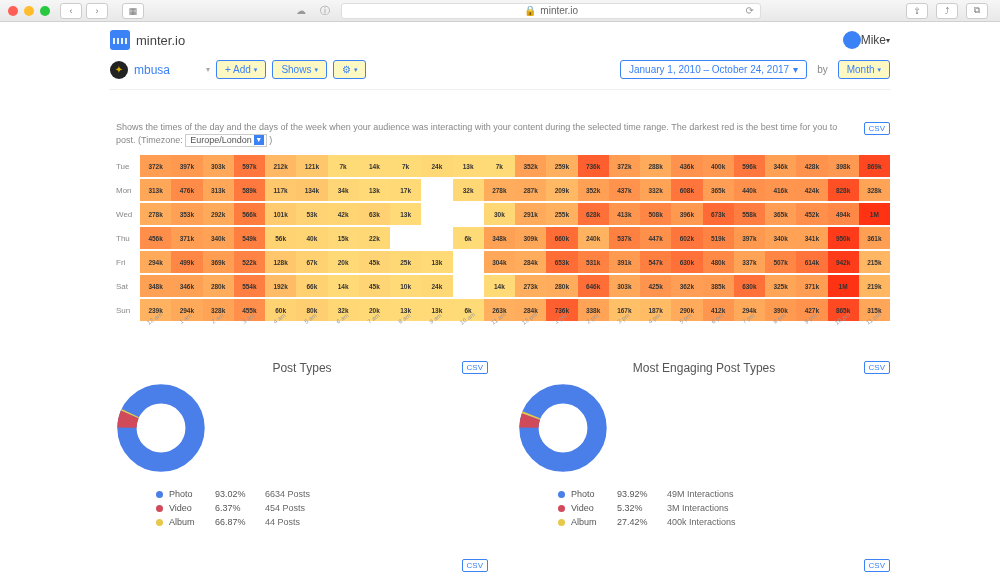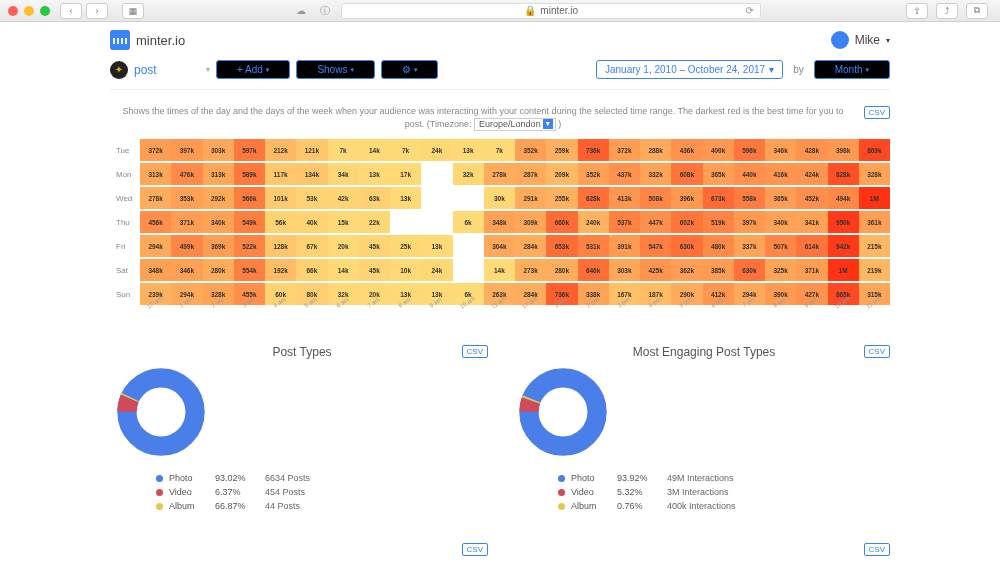--- a/index.html
+++ b/index.html
@@ -20,44 +20,44 @@
 
   
   .page { background: #fff; height: calc(580px - 22px); overflow: hidden; }
   .content-wrap { max-width: 780px; margin: 0 auto; }
 
   
   .app-header { display: flex; align-items: center; padding: 8px 0 6px; }
   .logo-box { width: 20px; height: 20px; background: #3b82f6; border-radius: 3px; margin-right: 6px; position: relative; }
   .logo-box::after { content:""; position:absolute; left:3px; right:3px; top:8px; height:6px; background: repeating-linear-gradient(90deg, rgba(255,255,255,.9) 0 2px, transparent 2px 4px); }
   .logo-text { font-size: 13px; color: #444; }
-  .user-chip { margin-left: auto; display: flex; align-items: center; gap: 6px; font-size: 12px; color: #444; }
+  .user-chip { margin-left: auto; display: flex; align-items: center; font-size: 12px; color: #444; }
   .avatar { width: 18px; height: 18px; border-radius: 50%; background: #3b82f6; display:inline-block; }
 
   
   .toolbar-row { display: flex; align-items: center; padding: 4px 0 10px; gap: 6px; border-bottom: 1px solid #eee; }
   .acct { display: flex; align-items: center; gap: 6px; font-size: 12px; color: #3b82f6; width: 100px;}
   .acct .acct-avatar { width: 18px; height: 18px; border-radius: 50%; background: #222; display:inline-block; display:flex;align-items:center;justify-content:center;color:#e0b000;font-size:10px;}
   .acct .dd { margin-left: auto; color: #aaa; font-size: 8px;}
-  .btn-outline { border: 1px solid #3b82f6; color: #3b82f6; background: #000000; border-radius: 3px; font-size: 10px; padding: 3px 20px; display:flex; align-items:center; gap:3px; }
+  .btn-outline { border: 1px solid #3b82f6; color: #3b82f6; background: #fef9c3; border-radius: 3px; font-size: 10px; padding: 3px 8px; display:flex; align-items:center; gap:3px; }
   .btn-outline .caret { font-size: 7px; }
   .spacer { flex: 1; }
   .date-range { border: 1px solid #3b82f6; color: #3b82f6; background: #fff; border-radius: 3px; font-size: 10px; padding: 3px 8px; display:flex; align-items:center; gap:4px;}
   .by-label { font-size: 10px; color: #888; margin: 0 4px; }
 
   
   .body-cols { display: flex; gap: 0; }
   .sidebar { width: 100px; padding-top: 14px; }
   .sidebar a { display: block; font-size: 11px; color: #666; padding: 6px 0 6px 10px; text-decoration: none; border-left: 2px solid transparent; }
   .sidebar a.active { color: #3b82f6; border-left-color: #3b82f6; }
   .main { flex: 1; padding: 14px 0 0 6px; }
 
   
   .panel-title { font-size: 13px; font-weight: 600; color: #333; }
-  .panel-desc { font-size: 9px; color: #888; line-height: 1.3; margin-top: 2px; text-align: center; }
+  .panel-desc { font-size: 9px; color: #888; line-height: 1.3; margin-top: 18px; }
   .tz-select { display: inline-block; border: 1px solid #ccc; font-size: 9px; padding: 0 14px 0 4px; color: #555; position: relative; background:#fff;}
   .tz-select::after { content: "▾"; position: absolute; right: 2px; top: 0; background: #3b82f6; color: #fff; width: 10px; text-align: center; font-size: 8px;}
   .csv-btn { position: absolute; right: 0; top: 0; border: 1px solid #3b82f6; color: #3b82f6; font-size: 8px; padding: 1px 4px; border-radius: 2px; background:#fff;}
   .panel-head { position: relative; padding-right: 40px; }
 
   .heatmap { margin-top: 8px; }
   .hm-row { display: flex; align-items: stretch; height: 22px; margin-bottom: 2px; }
   .hm-day { width: 24px; font-size: 8px; color: #888; display:flex; align-items:center; }
   .hm-cells { flex: 1; display: flex; gap: 0; }
   .hm-cell { flex: 1; display: flex; align-items: center; justify-content: center; font-size: 6.5px; font-weight: 600; color: #333; }
@@ -119,21 +119,21 @@
       <div class="user-chip">
         <span class="avatar"></span>
         <span>Mike</span>
         <span style="font-size:8px;">▾</span>
       </div>
     </div>
 
     <div class="toolbar-row">
       <div class="acct">
         <span class="acct-avatar">✦</span>
-        <span>post</span>
+        <span>mbusa</span>
         <span class="dd">▾</span>
       </div>
       <div class="btn-outline">
         <span>+ Add</span>
         <span class="caret">▾</span>
       </div>
       <div class="btn-outline">
         <span>Shows</span>
         <span class="caret">▾</span>
       </div>
@@ -445,21 +445,21 @@
                 </div>
                 <div class="legend-row">
                   <span class="legend-dot" style="background:#d04a5a"></span>
                   <span class="legend-label">Video</span>
                   <span class="legend-pct">5.32%</span>
                   <span class="legend-val">3M Interactions</span>
                 </div>
                 <div class="legend-row">
                   <span class="legend-dot" style="background:#e8c84a"></span>
                   <span class="legend-label">Album</span>
-                  <span class="legend-pct">0.76%</span>
+                  <span class="legend-pct">27.42%</span>
                   <span class="legend-val">400k Interactions</span>
                 </div>
               </div>
           </div>
         </div>
 
         <div class="charts-row2">
           <div class="chart-box">
             <div class="chart-csv">CSV</div>
           </div>

